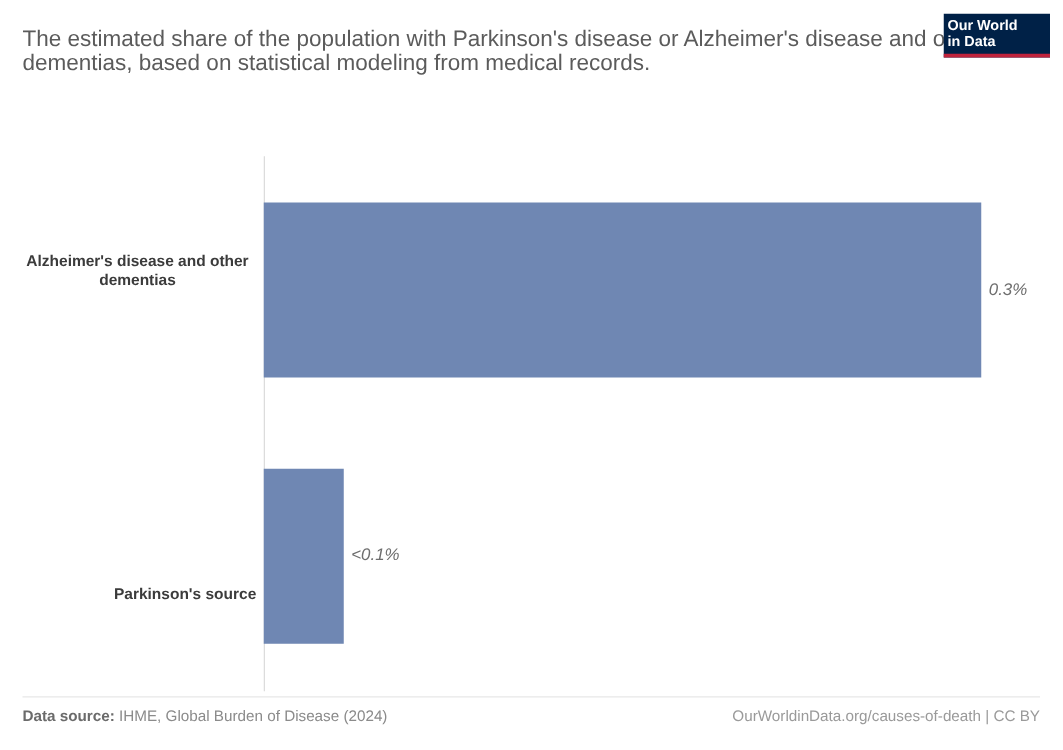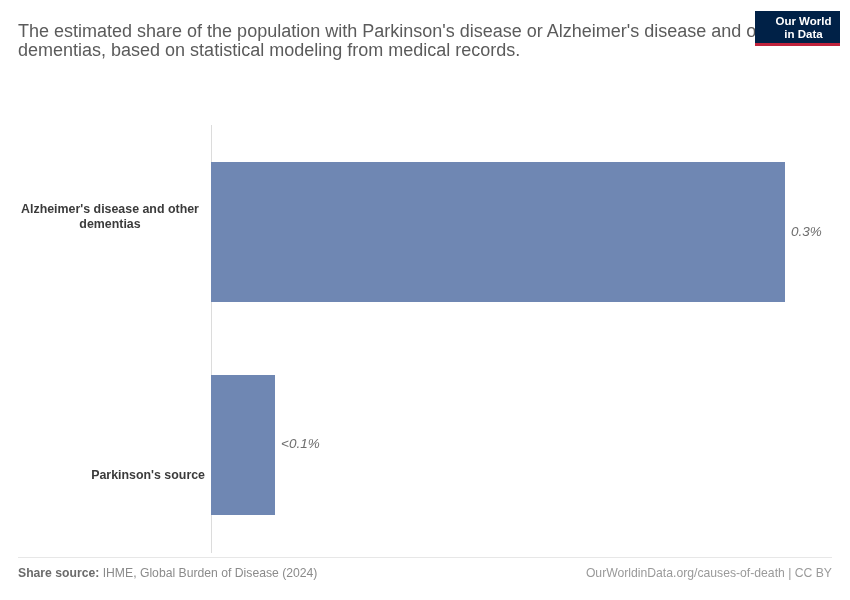--- a/index.html
+++ b/index.html
@@ -52,23 +52,22 @@
   }
 
   
   .owid-logo {
     position: absolute;
     right: 10px;
     top: 11px;
     width: 85px;
     background: #002147;
     border-bottom: 3px solid #c0233c;
-    padding: 4px 5px 3px 17px;
+    padding: 4px 5px 3px 3px;
     box-sizing: border-box;
-    text-align: center;
   }
   .owid-logo .logo-line {
     display: block;
     font-family: "Liberation Sans", sans-serif;
     font-size: 11.5px;
     font-weight: 700;
     line-height: 12.5px;
     color: #ffffff;
     white-space: nowrap;
   }
@@ -191,18 +190,18 @@
       </div>
       <div class="bar-rect" style="top:40px;height:140px;width:64px;"></div>
       <div class="bar-value" style="left:281px;top:101px;">&lt;0.1%</div>
     </div>
 
   </div>
 
   <div class="footer-divider"></div>
   <div class="footer">
     <div class="footer-left">
-      <span class="src-label">Share source:</span><span> IHME, Global Burden of Disease (2024)</span>
+      <span class="src-label">Data source:</span><span> IHME, Global Burden of Disease (2024)</span>
     </div>
     <div class="footer-right">OurWorldinData.org/causes-of-death | CC BY</div>
   </div>
 
 </div>
 
 </body></html>

